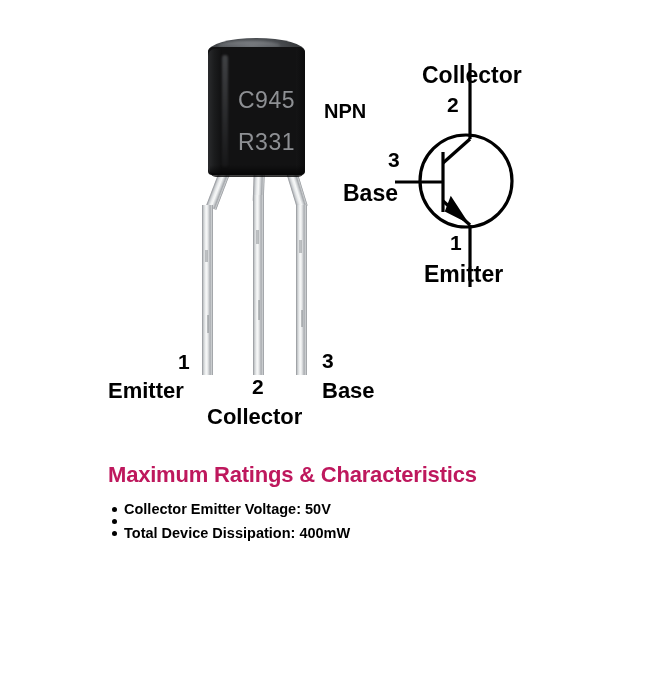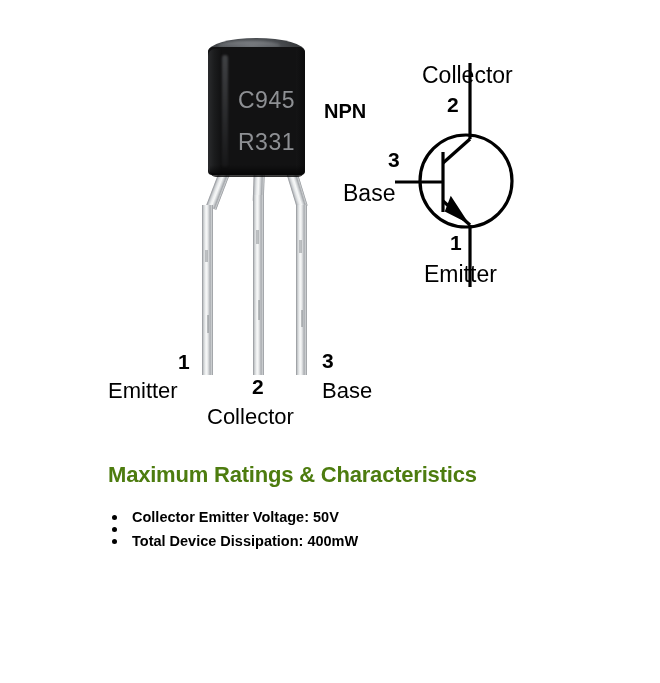--- a/index.html
+++ b/index.html
@@ -126,21 +126,21 @@
 
   
   .lbl {
     position: absolute;
     color: #000000;
     font-family: "Liberation Sans", sans-serif;
     white-space: nowrap;
     font-weight: bold;
   }
   .lbl-npn   { font-size: 20px; }
-  .lbl-word  { font-size: 22px; font-weight: normal; }
+  .lbl-word  { font-size: 22px; font-weight: bold; }
   .lbl-num   { font-size: 21px; font-weight: bold; }
 
   
   #schematic {
     position: absolute;
     left: 380px;
     top: 55px;
     width: 200px;
     height: 240px;
   }
@@ -149,39 +149,38 @@
   
   #specs {
     position: absolute;
     left: 108px;
     top: 462px;
     width: 440px;
   }
   #specs-title {
     font-size: 22px;
     font-weight: bold;
-    color: #4d7c0f;
+    color: #be185d;
     letter-spacing: -0.2px;
-    margin: 0 0 20px 0;
+    margin: 0 0 12px 0;
     white-space: nowrap;
   }
   #specs-list {
     list-style: none;
     margin: 0;
     padding: 0 0 0 4px;
   }
   #specs-list li {
     font-size: 14.5px;
     font-weight: bold;
     color: #000;
     line-height: 19px;
     white-space: nowrap;
     display: flex;
     align-items: center;
-    gap: 8px;
   }
   .bullet {
     display: inline-block;
     width: 5px;
     height: 5px;
     background: #000;
     border-radius: 50%;
     margin-right: 7px;
     flex: none;
   }

